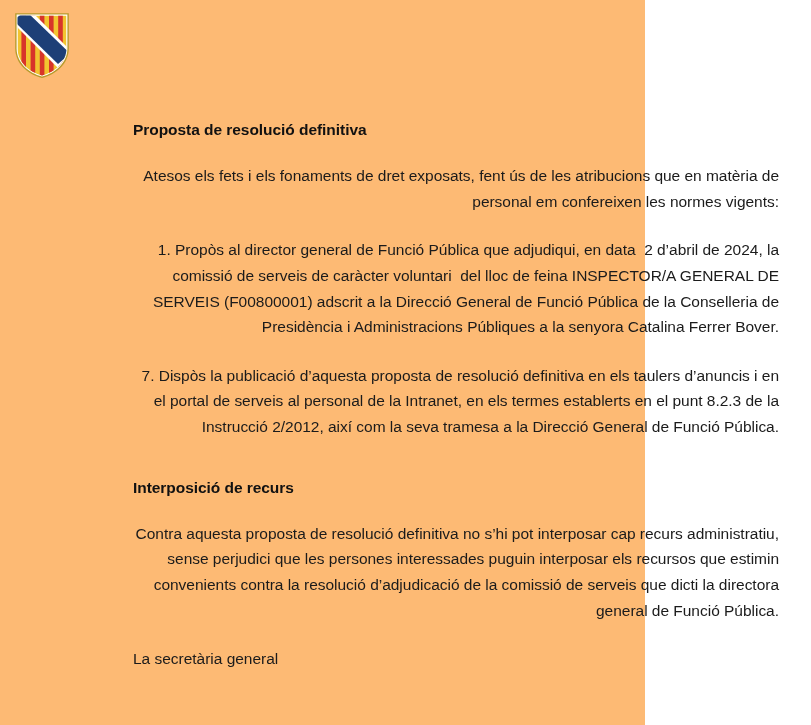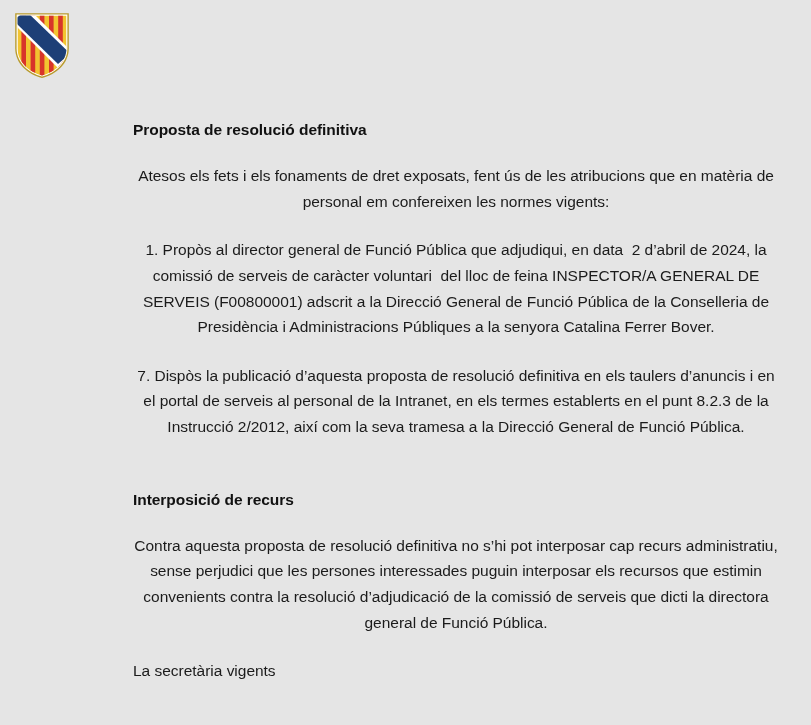--- a/index.html
+++ b/index.html
@@ -11,23 +11,23 @@
   body {
     width: 811px;
     height: 725px;
     font-family: "Liberation Sans", sans-serif;
     color: #1b1b1b;
     -webkit-font-smoothing: antialiased;
     overflow: hidden;
   }
   .page {
     position: relative;
-    width: 811px;
+    width: 645px;
     height: 725px;
-    background: #e5e5e5;
+    background: #fdba74;
     box-sizing: border-box;
   }
 
   
   .letterhead {
     position: absolute;
     left: 12px;
     top: 10px;
     width: 60px;
     height: 70px;
@@ -48,30 +48,30 @@
 
   .doc-heading {
     font-size: 15.5px;
     font-weight: bold;
     line-height: 1.5;
     margin: 0 0 22px 0;
     letter-spacing: -0.05px;
     color: #111111;
   }
   .doc-heading.secondary {
-    margin-top: 48px;
+    margin-top: 36px;
   }
 
   .doc-paragraph {
     font-size: 15.5px;
     line-height: 25.6px;
     margin: 0 0 23px 0;
     color: #1b1b1b;
     letter-spacing: -0.02px;
-    text-align: center;
+    text-align: right;
     white-space: pre-wrap;
   }
   .doc-paragraph:last-child {
     margin-bottom: 0;
   }
 
   .signature-block {
     font-size: 15.5px;
     line-height: 25.6px;
     margin: 0;
@@ -122,17 +122,17 @@
 
     <p class="doc-paragraph">1. Propòs al director general de Funció Pública que adjudiqui, en data  2 d’abril de 2024, la comissió de serveis de caràcter voluntari  del lloc de feina INSPECTOR/A GENERAL DE SERVEIS (F00800001) adscrit a la Direcció General de Funció Pública de la Conselleria de Presidència i Administracions Públiques a la senyora Catalina Ferrer Bover.</p>
 
     <p class="doc-paragraph">7. Dispòs la publicació d’aquesta proposta de resolució definitiva en els taulers d’anuncis i en el portal de serveis al personal de la Intranet, en els termes establerts en el punt 8.2.3 de la Instrucció 2/2012, així com la seva tramesa a la Direcció General de Funció Pública.</p>
 
     <h2 class="doc-heading secondary">Interposició de recurs</h2>
 
     <p class="doc-paragraph">Contra aquesta proposta de resolució definitiva no s’hi pot interposar cap recurs administratiu, sense perjudici que les persones interessades puguin interposar els recursos que estimin convenients contra la resolució d’adjudicació de la comissió de serveis que dicti la directora general de Funció Pública.</p>
 
     <div class="signature-block">
-      <span class="signature-line">La secretària vigents</span>
+      <span class="signature-line">La secretària general</span>
     </div>
 
   </div>
 </div>
 
 </body></html>

